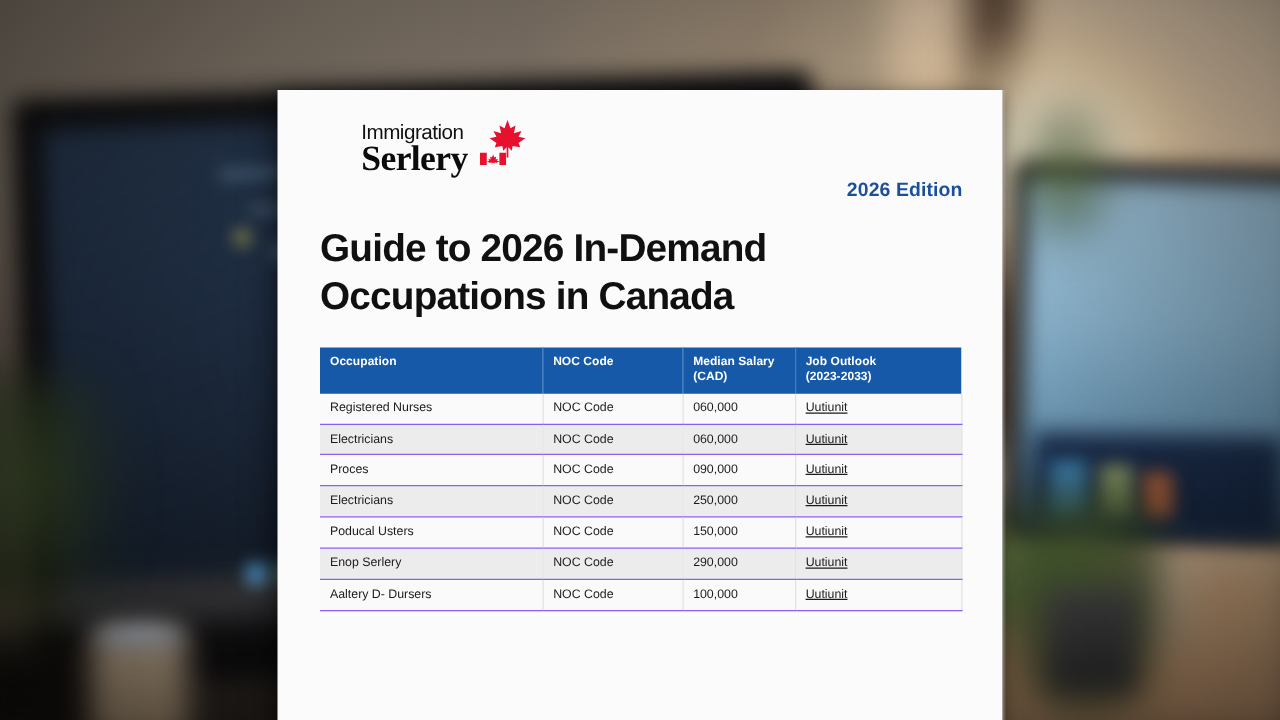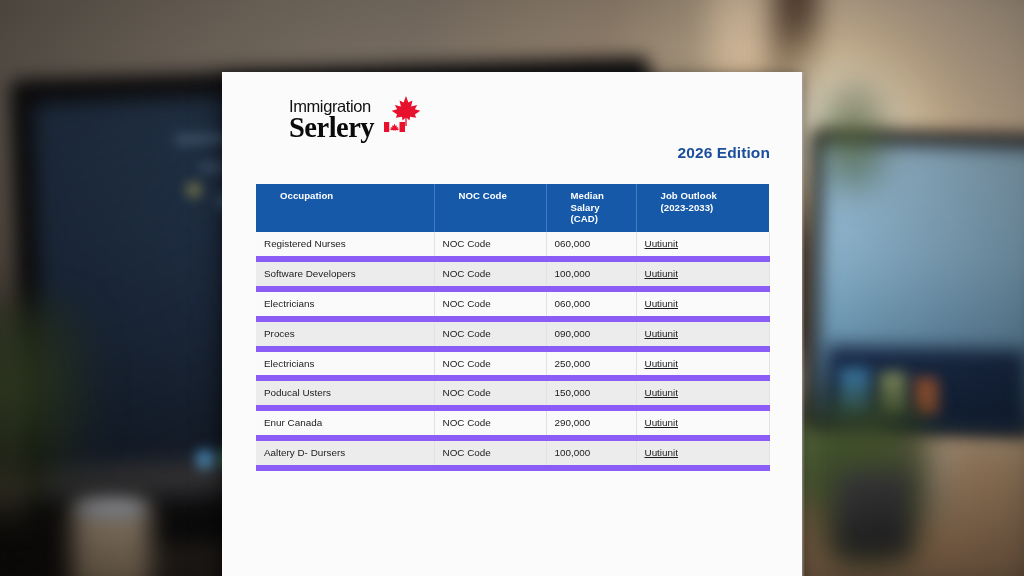--- a/index.html
+++ b/index.html
@@ -197,32 +197,32 @@
   }
 
   
   table { border-collapse:collapse; width:513px; margin-top:22px; table-layout:fixed; }
   thead th {
     background:#1559a8;
     color:#ffffff;
     font-size:9.6px;
     font-weight:700;
     text-align:left;
-    padding:6px 7px 7px 24px;
+    padding:6px 7px 7px 8px;
     line-height:1.22;
     vertical-align:top;
     border-right:1px solid #3f7cc0;
     letter-spacing:0.05px;
   }
   thead th:last-child { border-right:none;margin-top:27px; }
   tbody td {
     font-size:9.9px;
     color:#1b1b1b;
     padding:6px 7px 6px 8px;
-    border-bottom:6px solid #8b5cf6;
+    border-bottom:1px solid #8b5cf6;
     border-right:1px solid #e2e2e2;
     line-height:1.2;
     white-space:nowrap;
     overflow:hidden;
   }
   tbody td:last-child { border-right:1px solid #e2e2e2;text-decoration:underline; }
   tbody tr:nth-child(even) td { background:#ececec; }
   tbody tr:nth-child(odd)  td { background:#fafafa; }
 
   .c0 { width:178px; }
@@ -301,20 +301,21 @@
           <rect x="0" y="0" width="11" height="20" fill="#e8112d"></rect>
           <rect x="11" y="0" width="20" height="20" fill="#ffffff"></rect>
           <rect x="31" y="0" width="11" height="20" fill="#e8112d"></rect>
           <path fill="#e8112d" d="M21 3 L23 8 L26 6.5 L25 11 L29 10 L27 13 L31 14 L27 16.5 L23.5 16 L23 18 L21 16 L19 18 L18.5 16 L15 16.5 L11 14 L15 13 L13 10 L17 11 L16 6.5 L19 8 Z"></path>
         </svg>
       </div>
 
       <div class="edition">2026 Edition</div>
     </div>
 
+    <div class="title">Guide to 2026 In-Demand Occupations in Canada</div>
 
     <table>
       <colgroup>
         <col class="c0">
           <col class="c1">
           <col class="c2">
           <col class="c3">
       </colgroup>
       <thead>
         <tr>
@@ -325,26 +326,20 @@
         </tr>
       </thead>
       <tbody id="tbody">
           <tr>
             <td>Registered Nurses</td>
             <td>NOC Code</td>
             <td>060,000</td>
             <td>Uutiunit</td>
           </tr>
           <tr>
-            <td>Software Developers</td>
-            <td>NOC Code</td>
-            <td>100,000</td>
-            <td>Uutiunit</td>
-          </tr>
-          <tr>
             <td>Electricians</td>
             <td>NOC Code</td>
             <td>060,000</td>
             <td>Uutiunit</td>
           </tr>
           <tr>
             <td>Proces</td>
             <td>NOC Code</td>
             <td>090,000</td>
             <td>Uutiunit</td>
@@ -355,21 +350,21 @@
             <td>250,000</td>
             <td>Uutiunit</td>
           </tr>
           <tr>
             <td>Poducal Usters</td>
             <td>NOC Code</td>
             <td>150,000</td>
             <td>Uutiunit</td>
           </tr>
           <tr>
-            <td>Enur Canada</td>
+            <td>Enop Serlery</td>
             <td>NOC Code</td>
             <td>290,000</td>
             <td>Uutiunit</td>
           </tr>
           <tr>
             <td>Aaltery D- Dursers</td>
             <td>NOC Code</td>
             <td>100,000</td>
             <td>Uutiunit</td>
           </tr>

